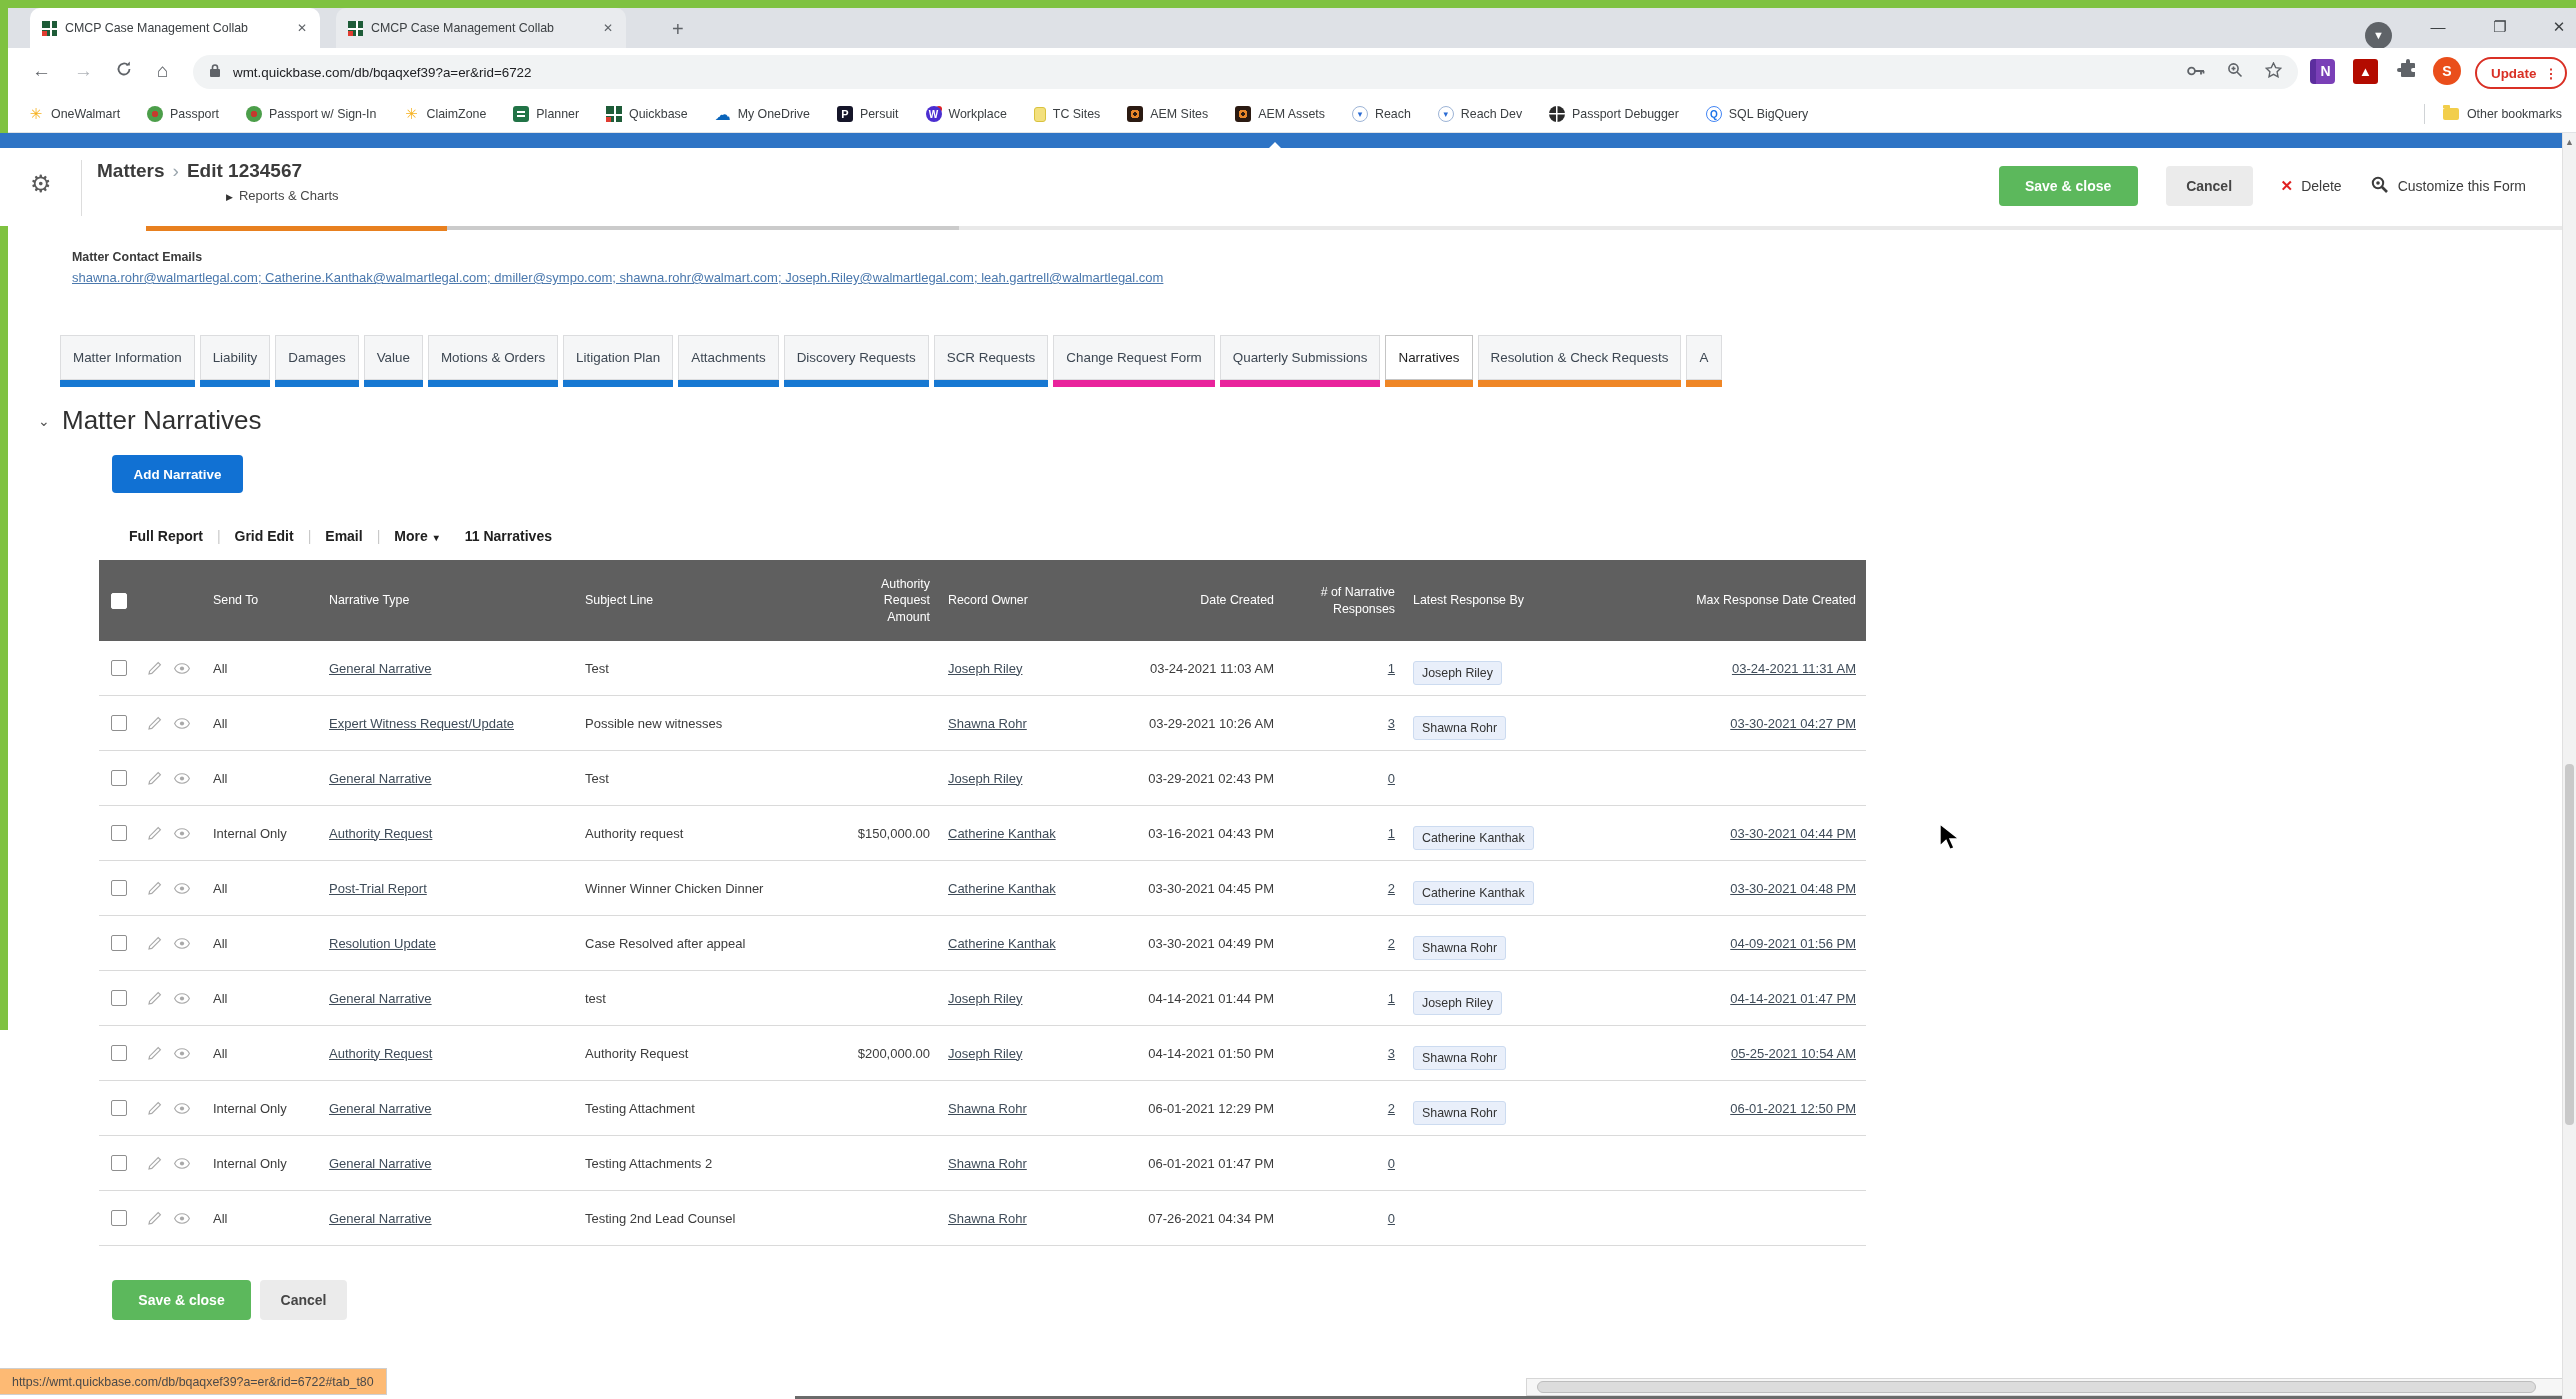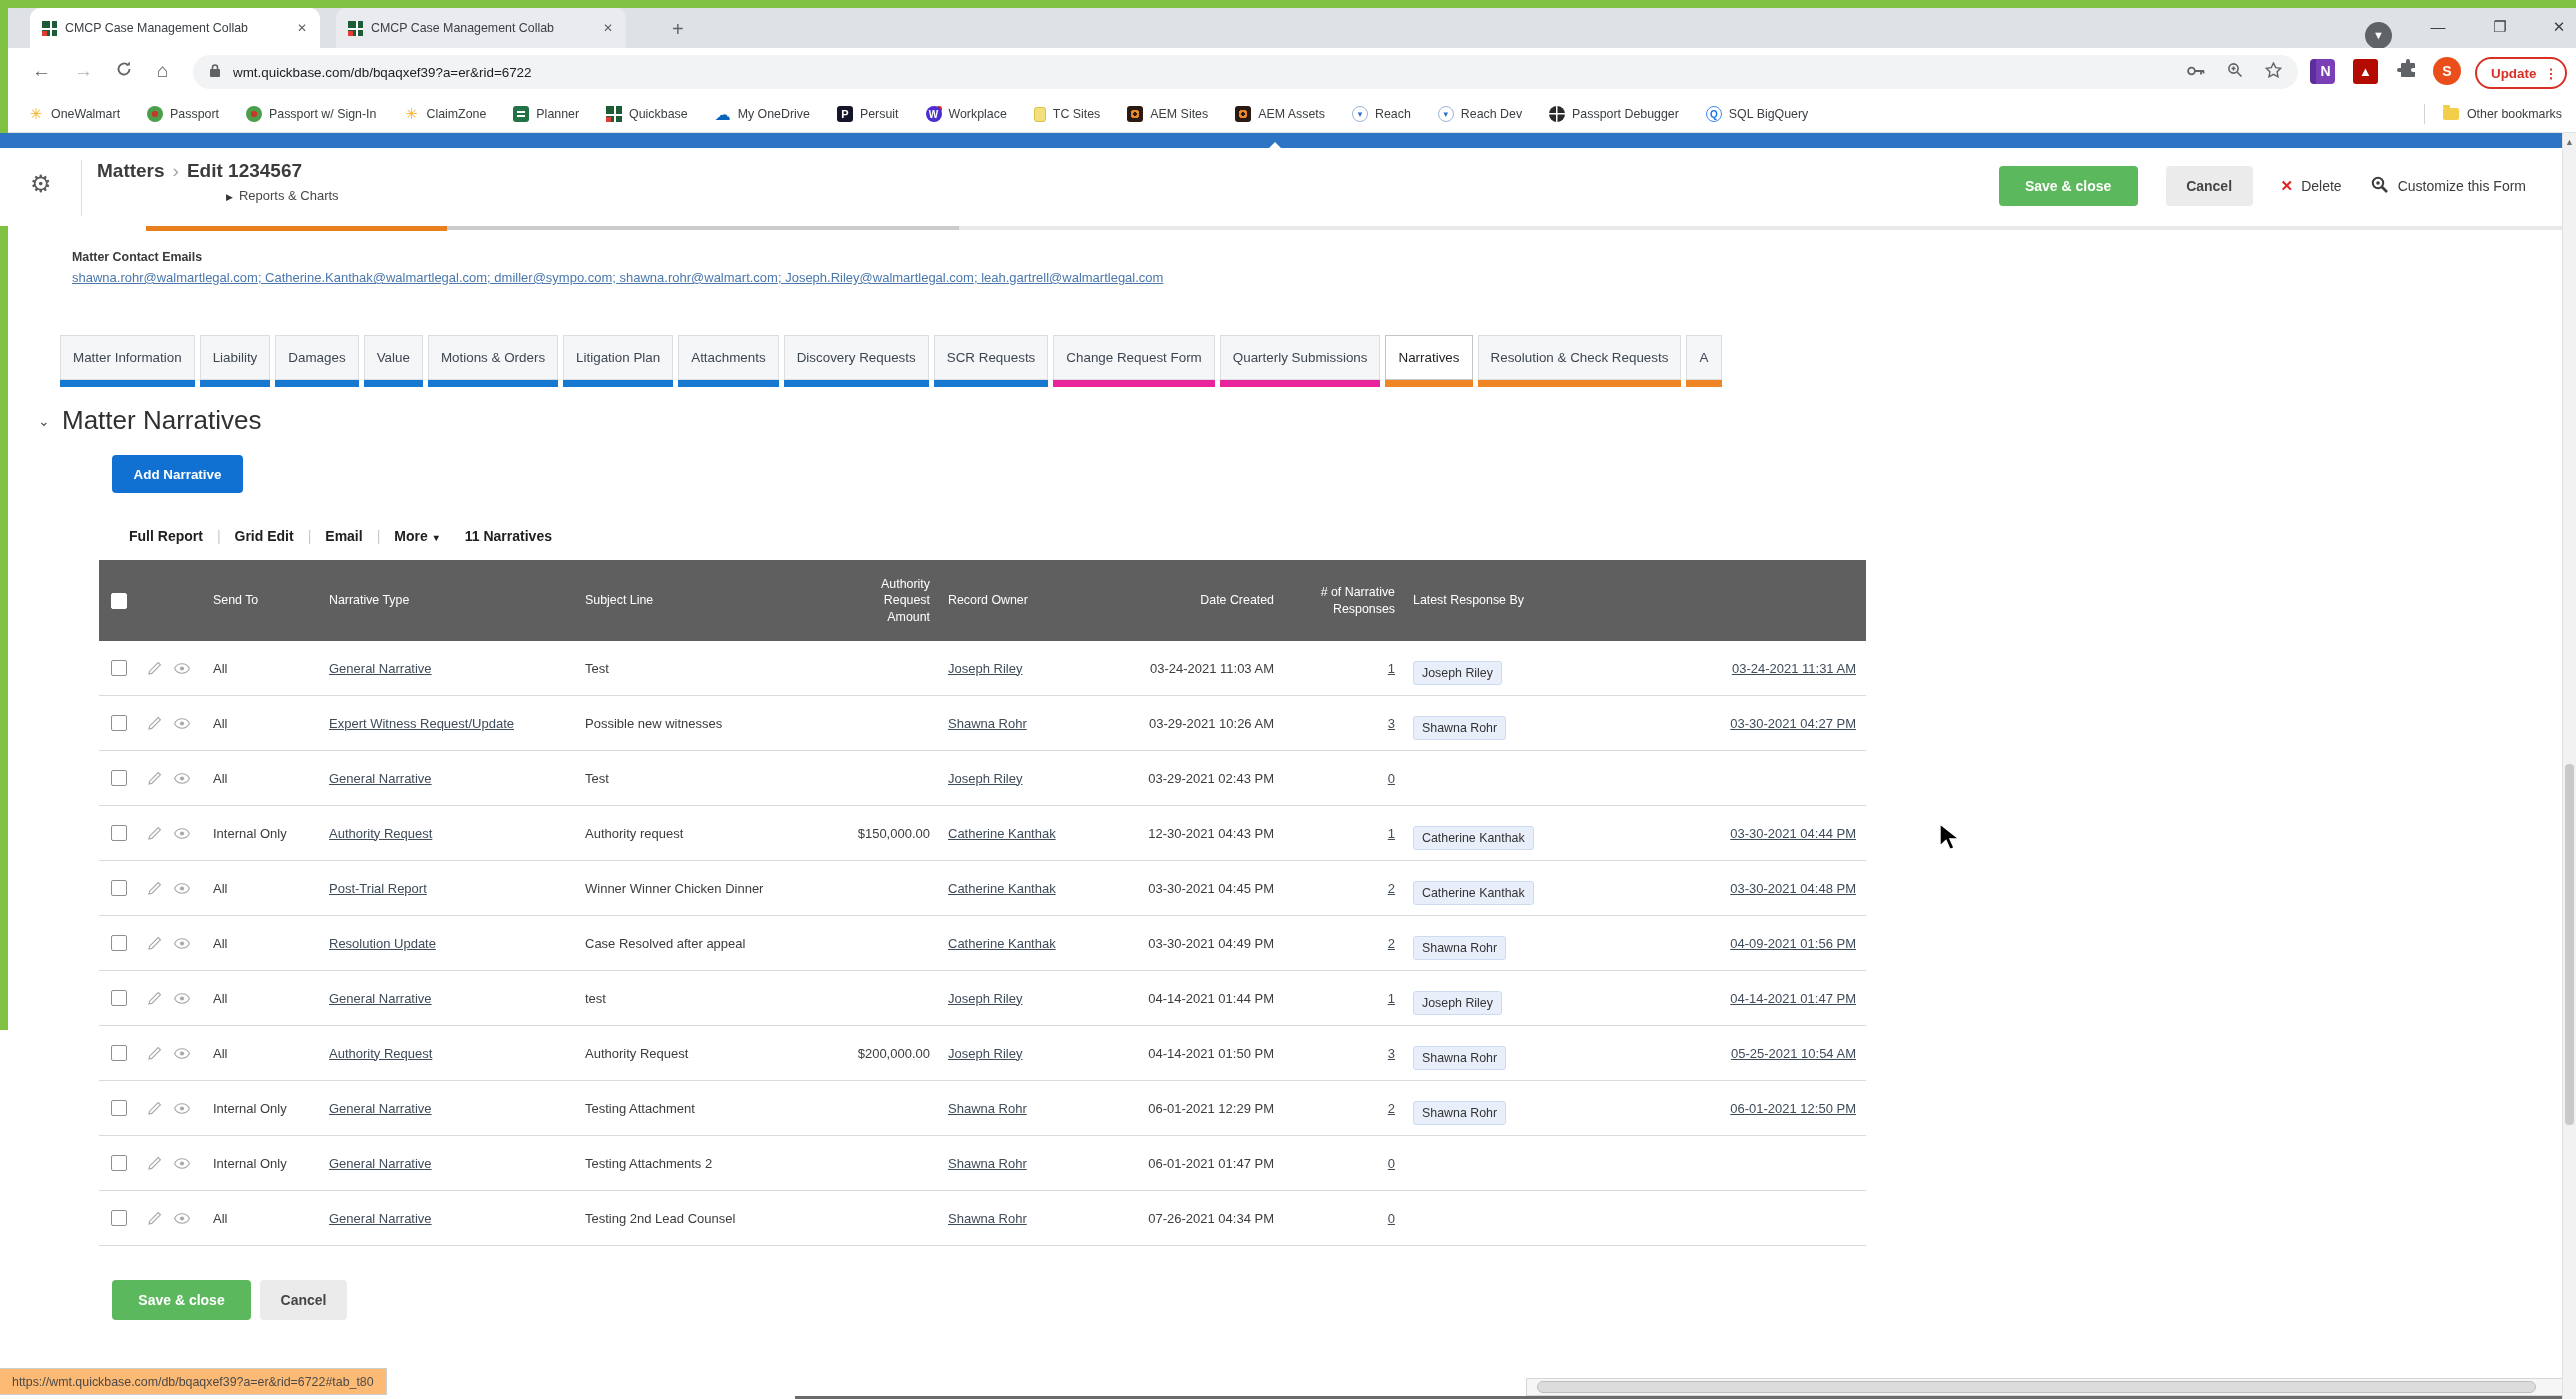--- a/index.html
+++ b/index.html
@@ -398,20 +398,21 @@
       </div>
       <div class="hc"></div>
       <div class="hc">Send To</div>
       <div class="hc">Narrative Type</div>
       <div class="hc">Subject Line</div>
       <div class="hc ar">Authority Request Amount</div>
       <div class="hc">Record Owner</div>
       <div class="hc ar">Date Created</div>
       <div class="hc ar"># of Narrative Responses</div>
       <div class="hc">Latest Response By</div>
+      <div class="hc ar">Max Response Date Created</div>
     </div>
   <div id="tbody">
       <div class="tgrid trow">
         <div class="c" style="justify-content: center;">
           <span class="cb"></span>
         </div>
         <div class="c" style="gap: 12px;">
           <span class="icn">
             <svg width="14" height="14" viewBox="0 0 14 14">
               <path d="M1 13l2.8-.6L12.4 3.8 10.2 1.6 1.6 10.2z" fill="none" stroke="#a9a9a9" stroke-width="1.2"></path>
@@ -533,21 +534,21 @@
         </div>
         <div class="c">Internal Only</div>
         <div class="c">
           <span class="tlink">Authority Request</span>
         </div>
         <div class="c">Authority request</div>
         <div class="c ar">$150,000.00</div>
         <div class="c">
           <span class="tlink">Catherine Kanthak</span>
         </div>
-        <div class="c ar">12-30-2021 04:43 PM</div>
+        <div class="c ar">03-16-2021 04:43 PM</div>
         <div class="c ar">
           <span class="tlink">1</span>
         </div>
         <div class="c">
           <span class="badge">Catherine Kanthak</span>
         </div>
         <div class="c ar">
           <span class="tlink">03-30-2021 04:44 PM</span>
         </div>
       </div>

